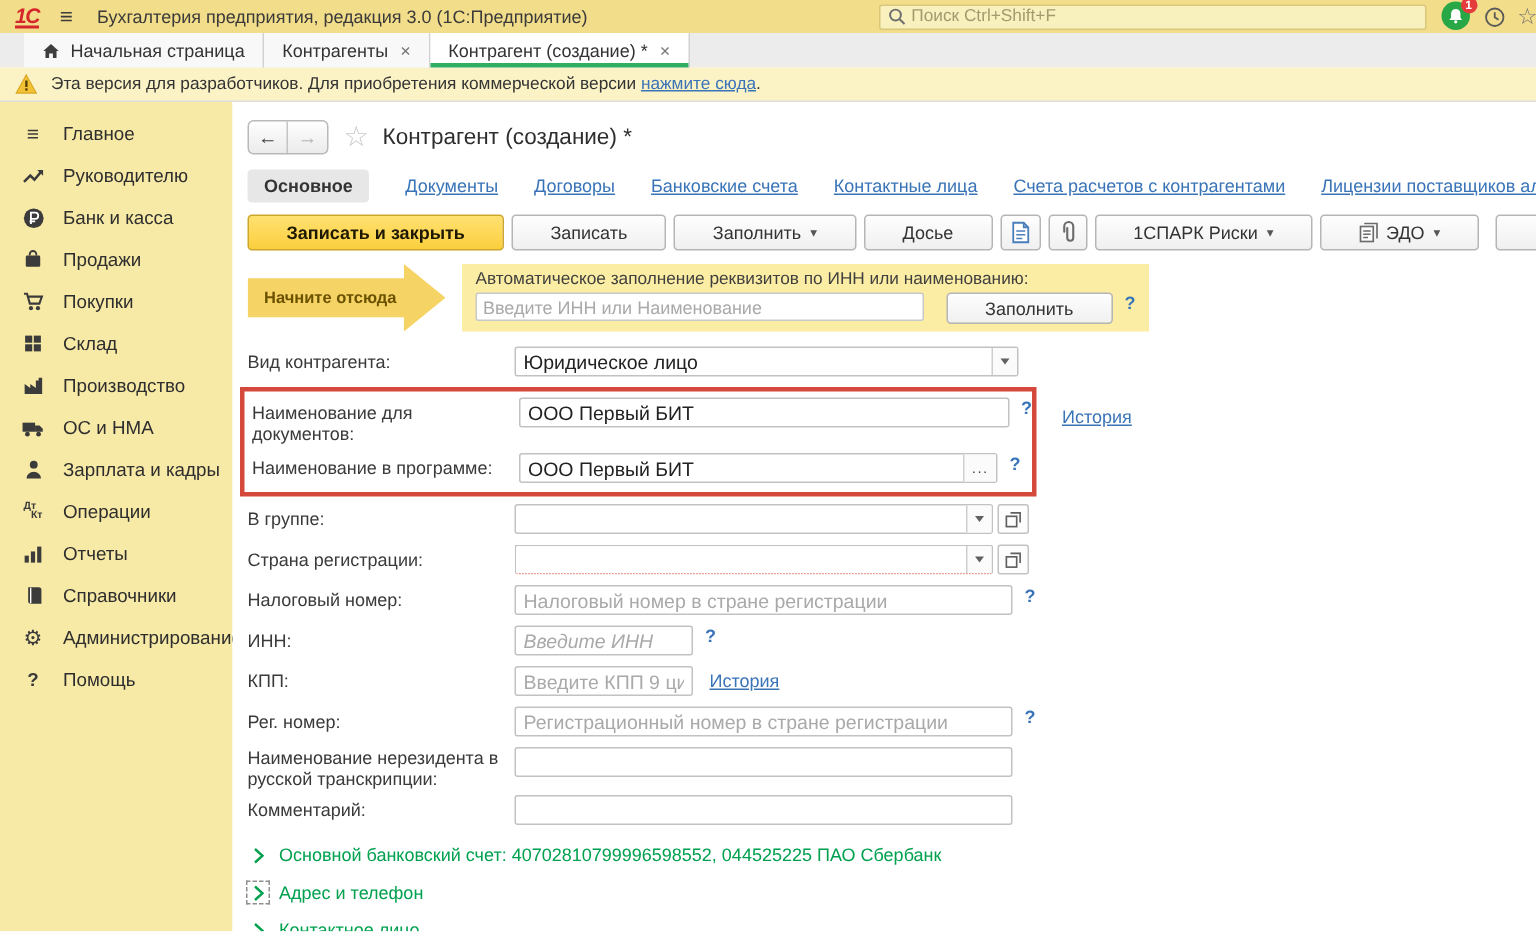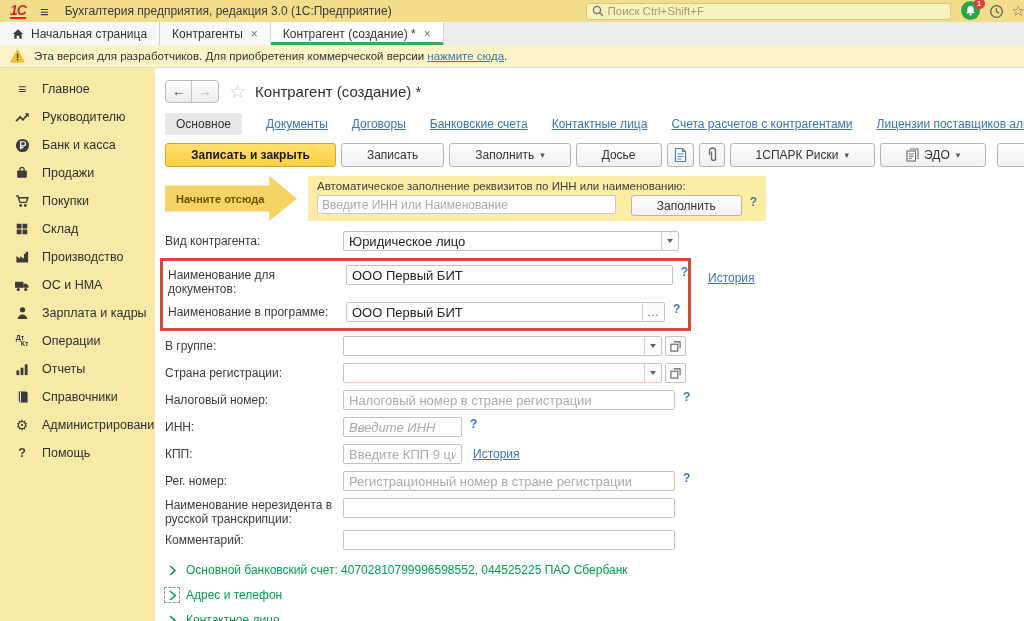--- a/index.html
+++ b/index.html
@@ -17,21 +17,21 @@
   .search svg { flex:0 0 auto; margin-right:4px; }
   .search input { border:none; outline:none; background:transparent; font-size:11.5px; color:#555; width:100%; font-family:inherit; }
   .search input::placeholder { color:#a39a6e; }
   .bellwrap { position:relative; width:20px; height:20px; margin-right:8px; cursor:pointer; }
   .bellcirc { width:19px; height:19px; border-radius:50%; background:#28a746; display:flex; align-items:center; justify-content:center; }
   .badge { position:absolute; top:-3px; right:-4px; min-width:11px; height:11px; border-radius:6px; background:#e43b3b; color:#fff; font-size:8px; font-weight:bold; display:flex; align-items:center; justify-content:center; padding:0 2px; }
   .trayicon { margin-right:8px; cursor:pointer; display:flex; align-items:center; }
   .traystar { font-size:15px; color:#6f6f6f; margin-right:-7px; cursor:pointer; }
 
   
-  .tabstrip { height:23px; background:#ececec; display:flex; align-items:stretch; flex:0 0 auto; }
+  .tabstrip { height:23px; background:#ececec; display:flex; align-items:stretch; flex:0 0 auto;padding-left:16px; }
   .wtab { display:flex; align-items:center; padding:0 12px; background:#f8f8f8; border-right:1px solid #d2d2d2; font-size:12px; color:#333; position:relative; cursor:pointer; white-space:nowrap; }
   .wtab.active { background:#fff; }
   .wtab.active::after { content:""; position:absolute; left:0; right:0; bottom:0; height:3px; background:#2fae62; }
   .wtab .closex { margin-left:8px; color:#777; font-size:12px; cursor:pointer; }
   .wtab svg { margin-right:7px; }
 
   
   .warnbar { height:23px; background:#fbf2c6; border-bottom:1px solid #ddd; display:flex; align-items:center; padding-left:10px; font-size:11.5px; color:#333; flex:0 0 auto; }
   .warnbar svg { margin-right:9px; }
   a.bluelink { color:#3a74b8; text-decoration:underline; cursor:pointer; }
@@ -53,21 +53,21 @@
   .navseg { display:flex; border:1px solid #b9b9b9; border-radius:4px; overflow:hidden; background:linear-gradient(#fefefe,#ebebeb); }
   .navbtn { width:26px; height:21px; display:flex; align-items:center; justify-content:center; font-size:13px; cursor:pointer; }
   .navbtn.back { color:#3e3e3e; border-right:1px solid #c4c4c4; }
   .navbtn.fwd { color:#b3b3b3; }
   .favstar { font-size:19px; color:#c9c9c9; margin:0 9px 0 10px; cursor:pointer; }
   .formtitle { font-size:15px; color:#2e2e2e; }
 
   
   .navtabs { display:flex; align-items:center; gap:24px; margin-top:10px; font-size:12px; }
   .ntab { color:#3a74b8; text-decoration:underline; cursor:pointer; white-space:nowrap; }
-  .ntab.active { color:#333; text-decoration:none; background:#e7e7e7; border-radius:3px; padding:4px 11px; }
+  .ntab.active { color:#333; text-decoration:none; background:#e7e7e7; border-radius:3px; padding:4px 11px;font-weight:bold; }
 
   
   .toolbar { display:flex; align-items:center; gap:5px; margin-top:8px; }
   .btn { height:24px; display:inline-flex; align-items:center; padding:0 25px; background:linear-gradient(#fefefe,#f0f0f0); border:1px solid #b5b5b5; border-radius:3px; font-size:12px; color:#333; cursor:pointer; white-space:nowrap; }
   .btn.primary { font-weight:bold; background:linear-gradient(#ffe171,#fbcf3e); border-color:#cda62d; color:#1f1800; }
   .btn .caret { font-size:9px; color:#555; margin-left:6px; }
   .btn.iconbtn { padding:0 5px; }
   .btn svg { display:block; }
   .btn .btnlbl { margin-left:5px; }
 

